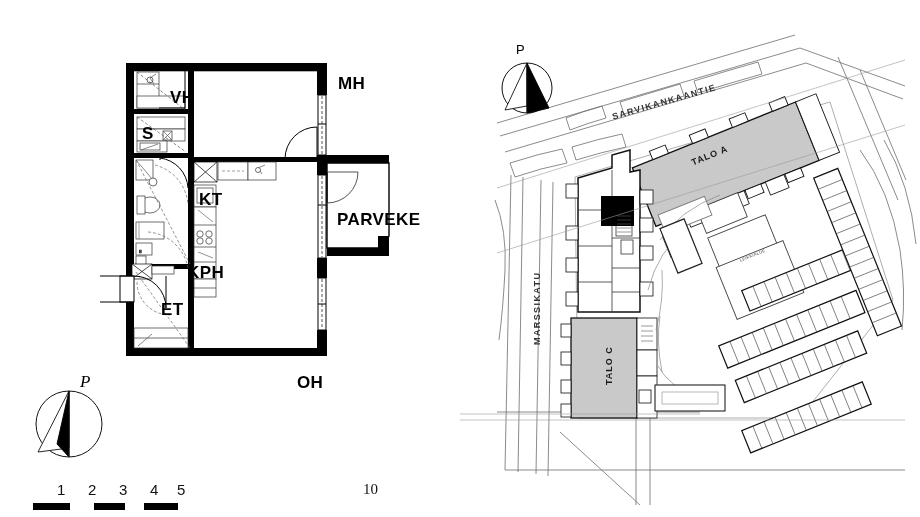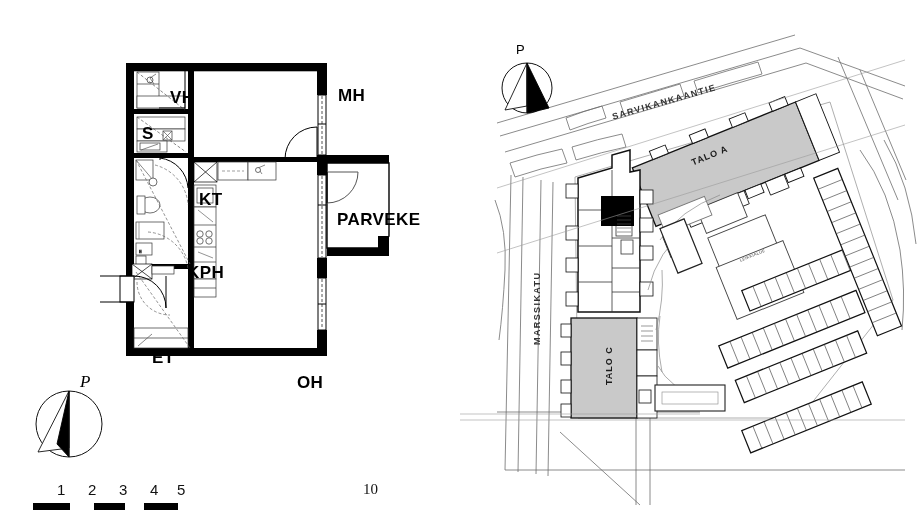--- a/index.html
+++ b/index.html
@@ -269,24 +269,24 @@
           <rect x="94" y="503" width="31" height="7" fill="#000000" stroke="none"></rect>
           <rect x="125" y="503" width="19" height="7" fill="#ffffff" stroke="none"></rect>
           <rect x="144" y="503" width="34" height="7" fill="#000000" stroke="none"></rect>
           <rect x="178" y="503" width="12" height="7" fill="#ffffff" stroke="none"></rect>
         </g>
     </svg>
 
     <div id="floor-room-labels">
         <div class="roomlabel" style="left: 170px; top: 88px;">VH</div>
         <div class="roomlabel" style="left: 142px; top: 124px;">S</div>
-        <div class="roomlabel" style="left: 297px; top: 86px; padding-left: 41px;">MH</div>
+        <div class="roomlabel" style="left: 297px; top: 74px; padding-left: 41px;">MH</div>
         <div class="roomlabel" style="left: 199px; top: 190px;">KT</div>
         <div class="roomlabel" style="left: 155px; top: 263px; padding-left: 32px;">KPH</div>
-        <div class="roomlabel" style="left: 152px; top: 300px; margin-top: 48px;">ET</div>
+        <div class="roomlabel" style="left: 161px; top: 300px;">ET</div>
         <div class="roomlabel" style="left: 297px; top: 338px; margin-top: 35px;">OH</div>
         <div class="roomlabel" style="left: 337px; top: 210px; text-align: right;">PARVEKE</div>
       </div>
 
     <div class="compass-letter" id="fp-compass-letter" style="left: 80px; top: 372px;">P</div>
 
     <div id="scale-numbers">
         <div class="scalenum" style="left: 57px; top: 481px;">1</div>
         <div class="scalenum" style="left: 88px; top: 481px;">2</div>
         <div class="scalenum" style="left: 119px; top: 481px;">3</div>

